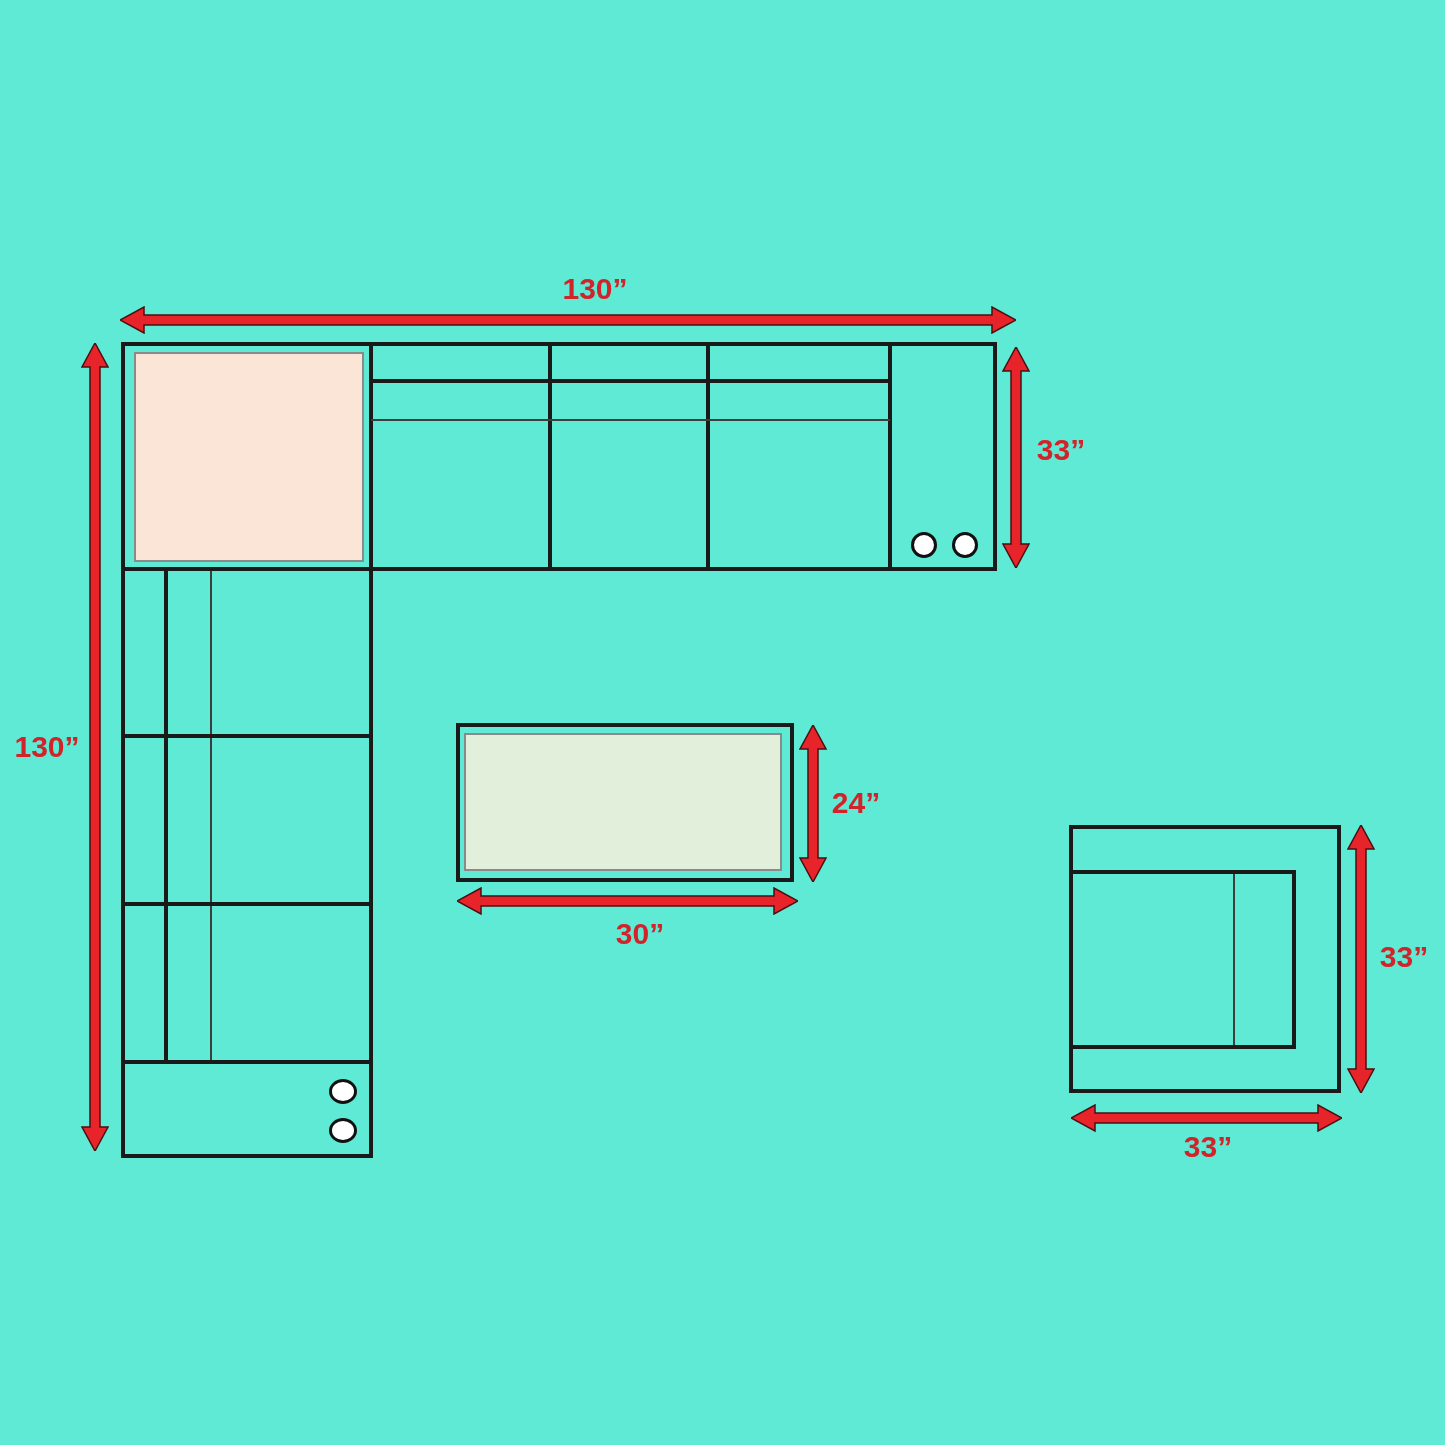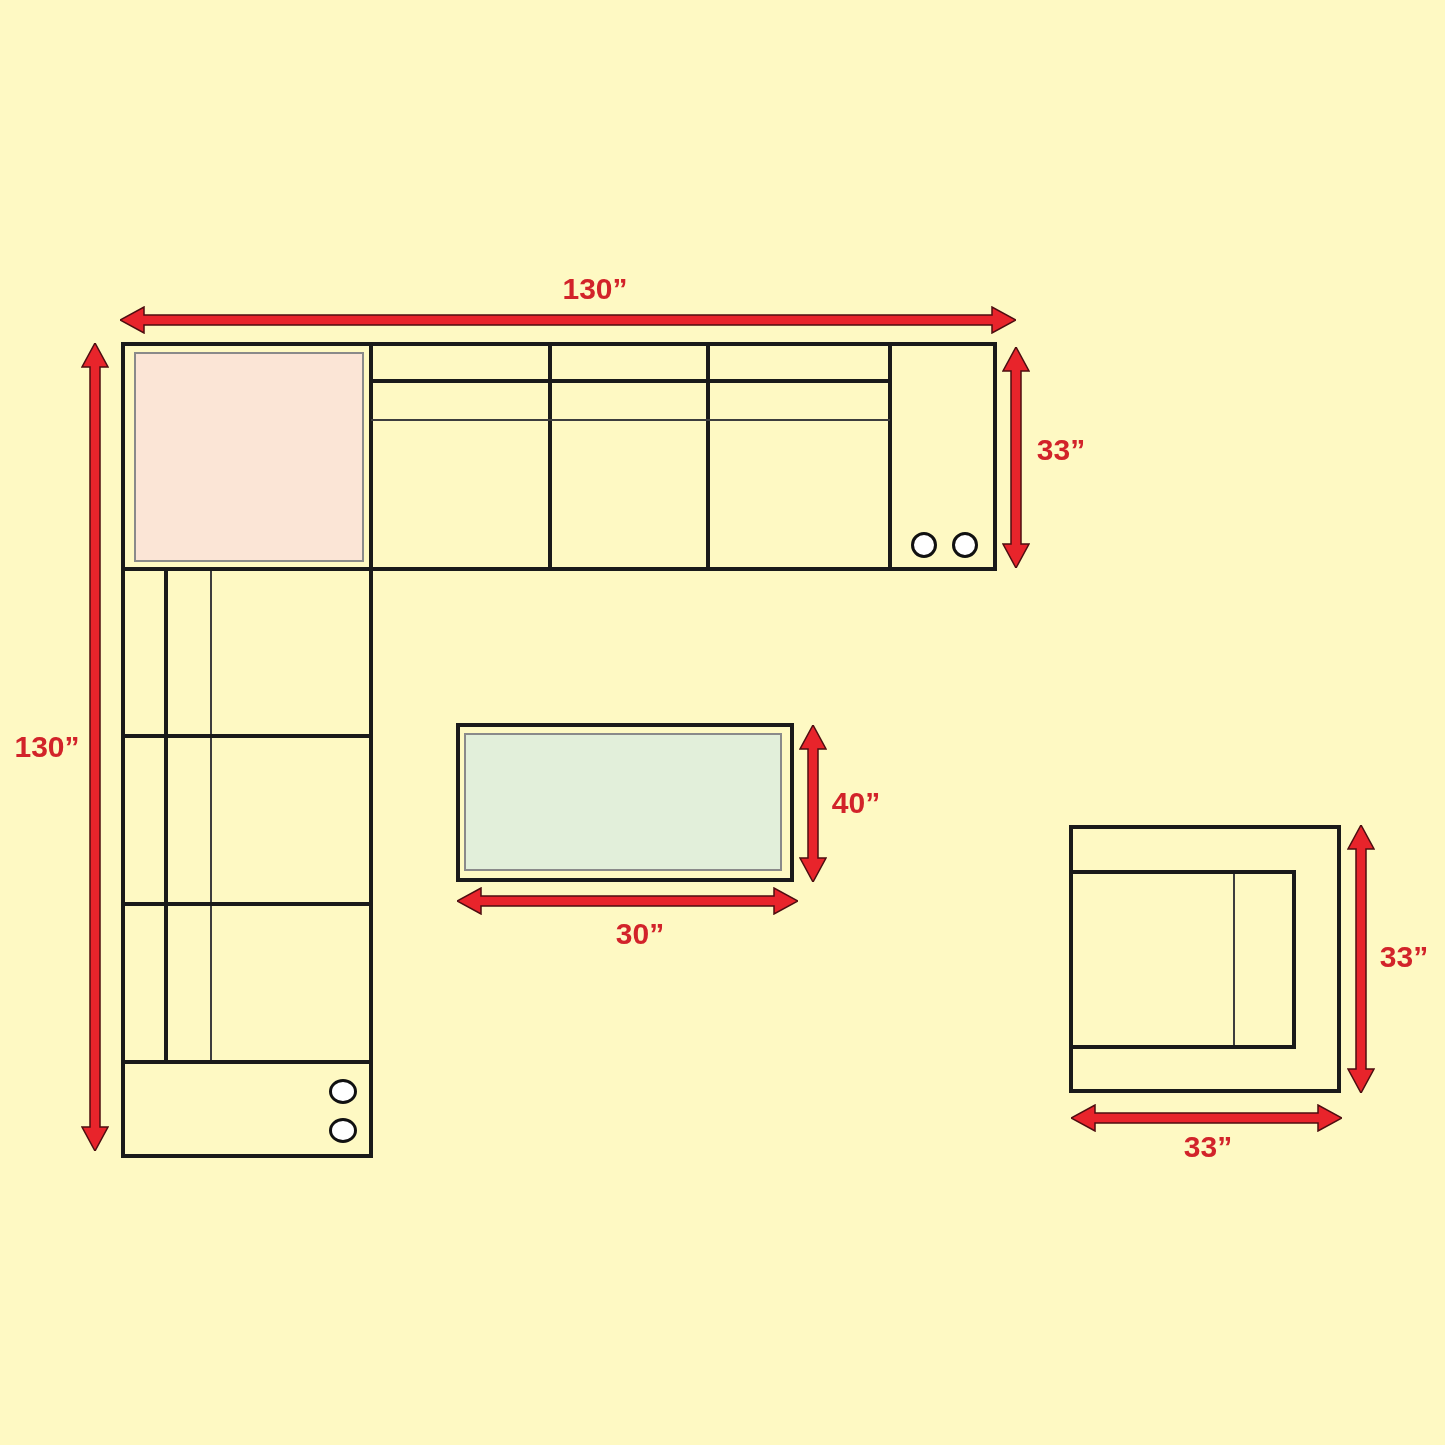--- a/index.html
+++ b/index.html
@@ -4,21 +4,21 @@
 <style>
   html, body {
     margin: 0;
     padding: 0;
     background: #ffffff;
   }
   #canvas {
     position: relative;
     width: 1445px;
     height: 1445px;
-    background: #fef9c3;
+    background: #5eead4;
     font-family: "Liberation Sans", sans-serif;
     overflow: hidden;
   }
   .outline {
     position: absolute;
     border: 4px solid #1a1a1a;
     box-sizing: border-box;
     background: transparent;
   }
   .line {
@@ -125,21 +125,21 @@
   <svg class="arrow" style="left:1071px; top:1104px;" width="271" height="28" viewBox="0 0 271 28">
     <polygon points="0,14 24,1 24,9 247,9 247,1 271,14 247,27 247,19 24,19 24,27"></polygon>
   </svg>
 
   <div class="dim-label" style="left:595px; top:289px;">130”</div>
 
   <div class="dim-label" style="left:1061px; top:450px;">33”</div>
 
   <div class="dim-label" style="left:47px; top:747px;">130”</div>
 
-  <div class="dim-label" style="left:856px; top:803px;">40”</div>
+  <div class="dim-label" style="left:856px; top:803px;">24”</div>
 
   <div class="dim-label" style="left:640px; top:934px;">30”</div>
 
   <div class="dim-label" style="left:1404px; top:957px;">33”</div>
 
   <div class="dim-label" style="left:1208px; top:1147px;">33”</div>
 
 </div>
 
 </body></html>

